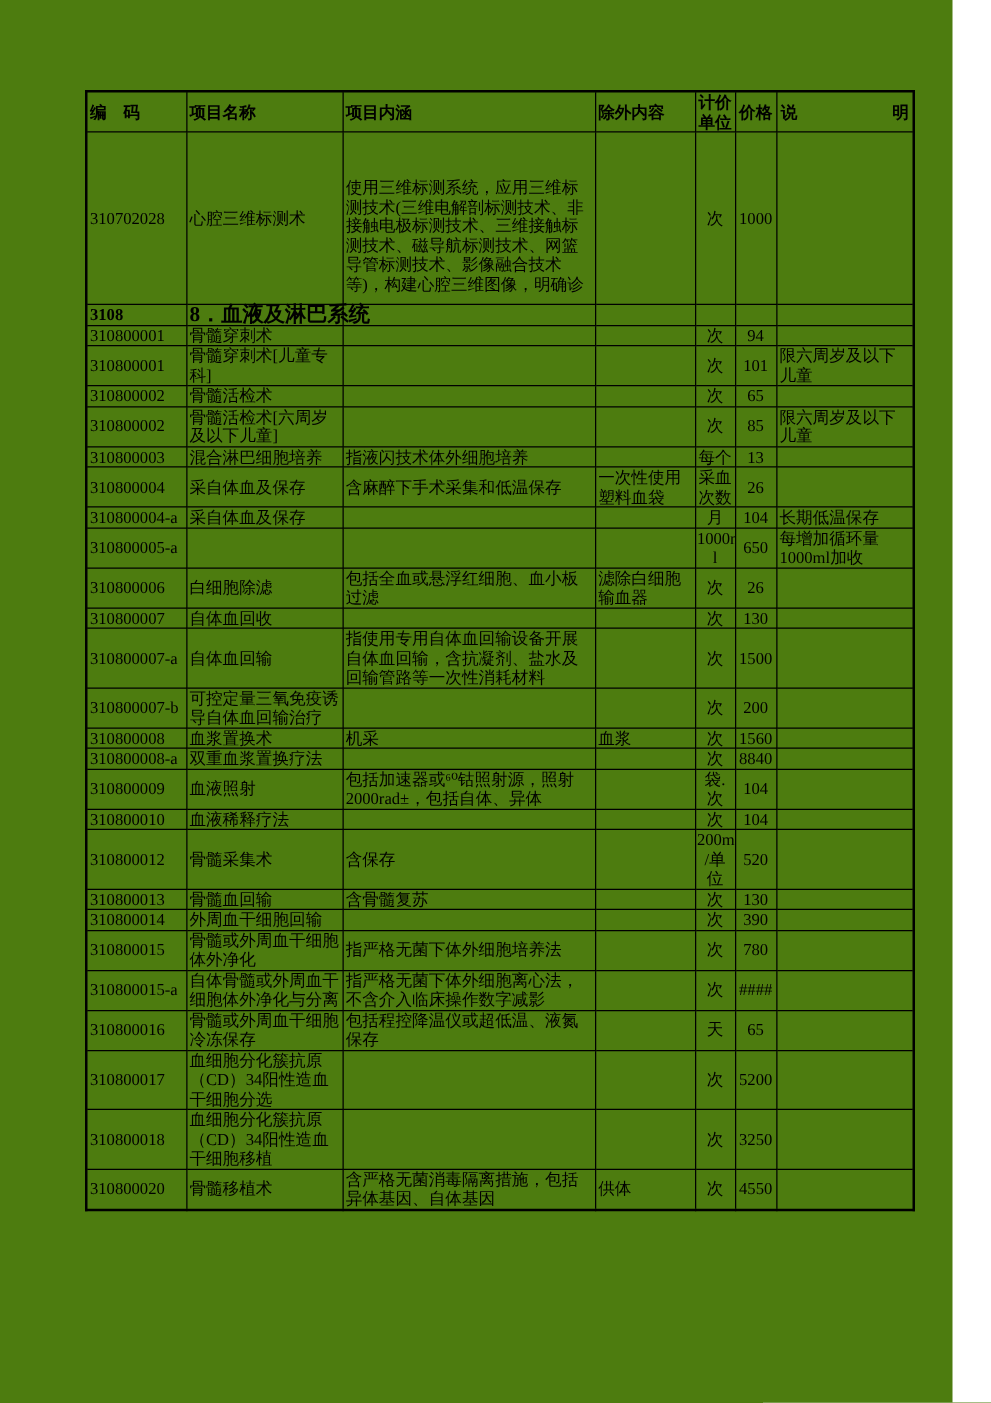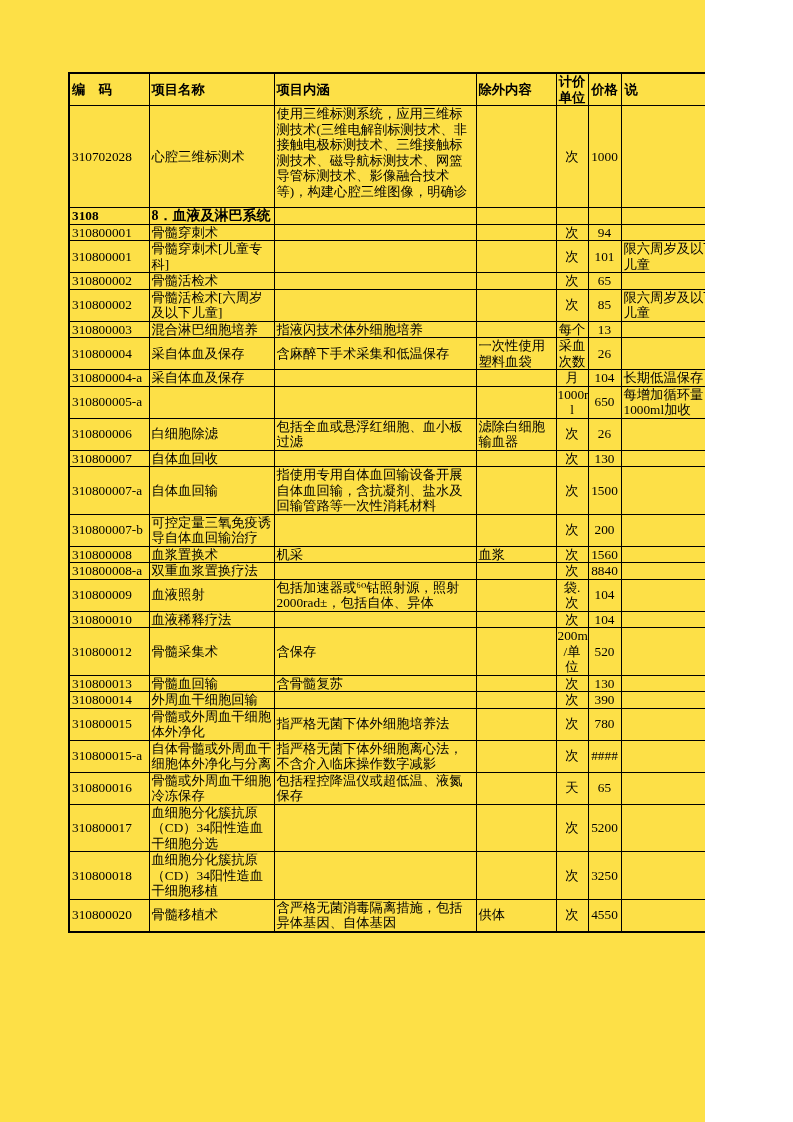--- a/index.html
+++ b/index.html
@@ -1,43 +1,43 @@
 <!DOCTYPE html>
 <html><head>
 <meta charset="utf-8">
 <style>
   html,body{margin:0;padding:0;}
   body{
     width:793px;height:1122px;background:#ffffff;color:#000;
     font-family:"Liberation Serif","DejaVu Serif",serif;
   }
-  .page{position:relative;width:705px;height:1122px;background:#fde047;overflow:hidden;}
+  .page{position:relative;width:762px;height:1122px;background:#4d7c0f;overflow:hidden;}
   table.price{
     position:absolute;left:68px;top:72px;width:662px;
     border-collapse:collapse;table-layout:fixed;
     font-size:13.3px;line-height:15.5px;
     border:2px solid #000;
   }
   th,td{
     border-top:1.5px solid #000;border-bottom:1.5px solid #000;
     border-left:1px solid #000;border-right:1px solid #000;
     padding:0 2px;vertical-align:middle;overflow:hidden;
     font-weight:normal;word-break:normal;
   }
   th{height:31px;font-weight:bold;text-align:center;}
   .cell{width:100%;}
   .col-code{text-align:left;}
   .col-name,.col-content,.col-excluded,.col-note{text-align:left;}
   .col-unit,.col-price{text-align:center;padding:0 1px;}
   .col-unit .cell{white-space:pre-line;}
   th.col-unit{white-space:pre-line;}
-  .clip{height:101px;overflow:hidden;}
+  .clip{height:101px;overflow:hidden;margin-top:36px;}
   tr.section td{font-weight:bold;}
   tr.section td.col-name{overflow:visible;}
-  tr.section td.col-name .cell{white-space:nowrap;overflow:visible;font-size:14px;}
+  tr.section td.col-name .cell{white-space:nowrap;overflow:visible;font-size:17px;}
   th.col-note{padding:0 3px;}
   .note-head{display:flex;justify-content:space-between;align-items:center;}
 </style>
 </head>
 <body>
 
 <div class="page">
   <table class="price">
     <colgroup>
       <col style="width:80px">

